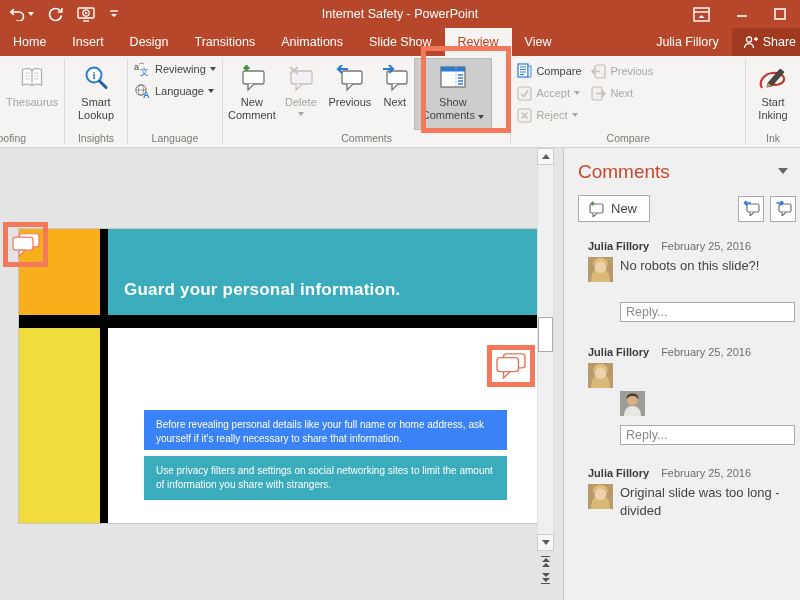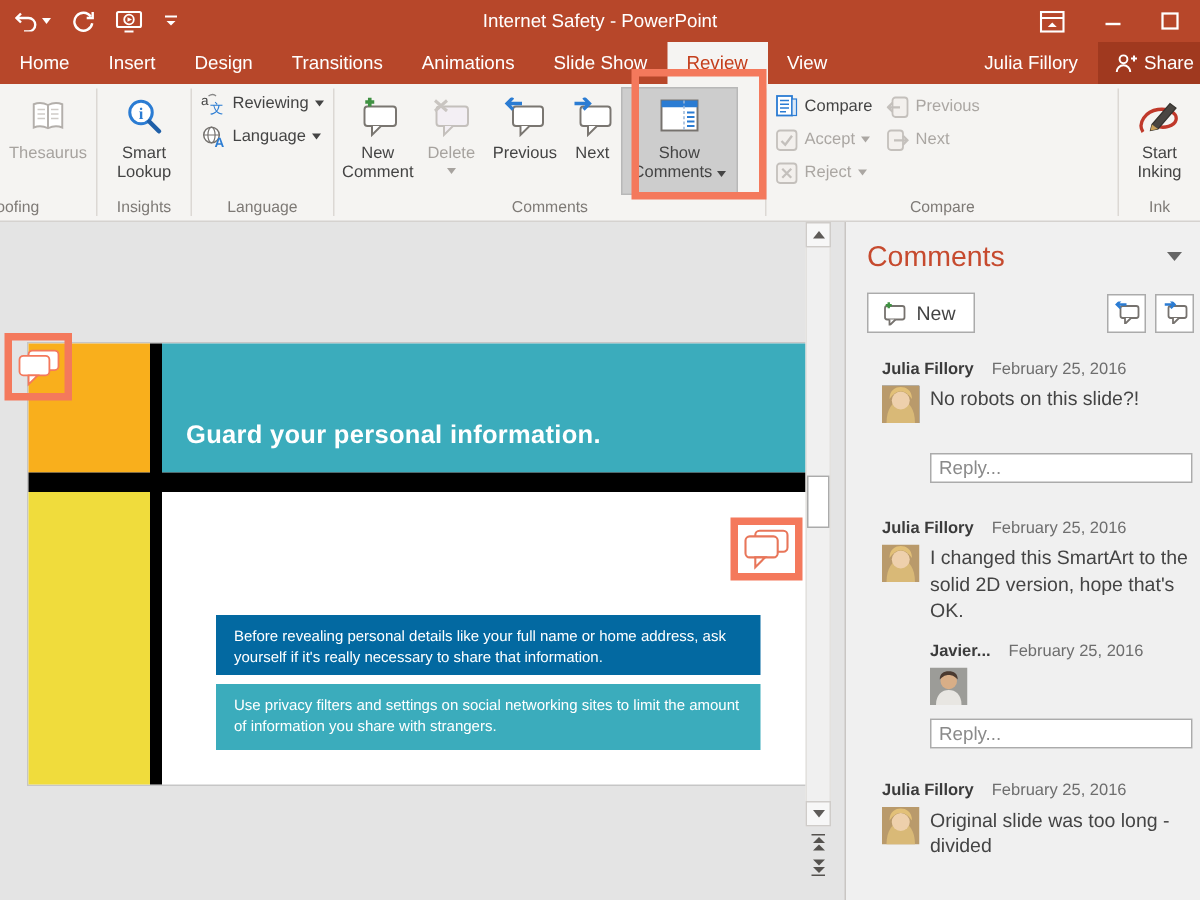--- a/index.html
+++ b/index.html
@@ -378,21 +378,21 @@
   <div class="edit-area">
 
     <div class="slide">
       <div class="sl-orange" style="background:#F9AF1C"></div>
       <div class="sl-blackv"></div>
       <div class="sl-teal-banner" style="background:#3BACBC">
         <div class="sl-title">Guard your personal information.</div>
       </div>
       <div class="sl-blackh"></div>
       <div class="sl-yellow" style="background:#F0DC3C"></div>
-      <div class="sl-bullet sl-b2" style="background:#0369a1">Before revealing personal details like your full name or home address, ask yourself if it's really necessary to share that information.</div>
+      <div class="sl-bullet sl-b2" style="background:#3b82f6">Before revealing personal details like your full name or home address, ask yourself if it's really necessary to share that information.</div>
       <div class="sl-bullet sl-b3" style="background:#3BACBC">Use privacy filters and settings on social networking sites to limit the amount of information you share with strangers.</div>
     </div>
 
     <div class="marker-box marker1">
       <svg width="30" height="26" viewBox="0 0 34 30">
           <rect x="9" y="2" width="23" height="15" rx="3" fill="#fff" stroke="#F4795C" stroke-width="1.4"></rect>
           <rect x="2" y="6" width="23" height="15" rx="3" fill="#fff" stroke="#F4795C" stroke-width="1.4"></rect>
           <path d="M9 21 L9 28 L16 21 Z" fill="#fff" stroke="#F4795C" stroke-width="1.4"></path>
         </svg>
     </div>
@@ -483,27 +483,23 @@
       <div class="c-authorline">
         <span class="c-author">Julia Fillory</span><span class="c-date">February 25, 2016</span>
       </div>
       <div class="c-body">
         <svg class="c-avatar" viewBox="0 0 25 25">
             <rect width="25" height="25" fill="#B99A6B"></rect>
             <path d="M3 25 C3 16 7 10 12.5 10 C18 10 22 16 22 25 Z" fill="#D9B977"></path>
             <circle cx="12.5" cy="10" r="6" fill="#EED0AC"></circle>
             <path d="M5 9 C5 3 9 1 12.5 1 C16 1 20 3 20 9 C17 5 15 4 12.5 4 C10 4 8 5 5 9 Z" fill="#E2C078"></path>
           </svg>
-        <div class="c-text">I changed this SmartArt to the solid 2D version, hope that's OK.</div>
       </div>
 
       <div class="c-replythread">
-        <div class="c-authorline" style="margin-top:10px">
-          <span class="c-author">Javier...</span><span class="c-date">February 25, 2016</span>
-        </div>
         <div class="c-body">
           <svg class="c-avatar" viewBox="0 0 25 25">
               <rect width="25" height="25" fill="#9C9C98"></rect>
               <path d="M4 25 C4 18 8 15 12.5 15 C17 15 21 18 21 25 Z" fill="#E8E6E2"></path>
               <circle cx="12.5" cy="9" r="5.5" fill="#D8AE87"></circle>
               <path d="M6.5 8 C6.5 4 9 2.5 12.5 2.5 C16 2.5 18.5 4 18.5 8 C16 5.5 14.5 5 12.5 5 C10.5 5 9 5.5 6.5 8 Z" fill="#4A3A30"></path>
             </svg>
         </div>
       </div>
       <div class="c-reply" style="margin-left:32px; margin-top:9px">

